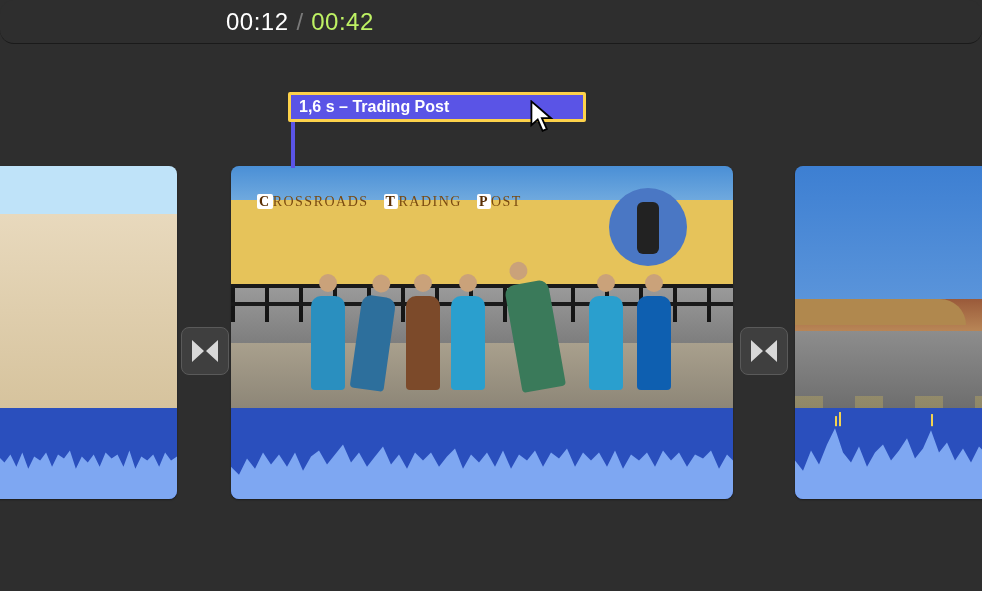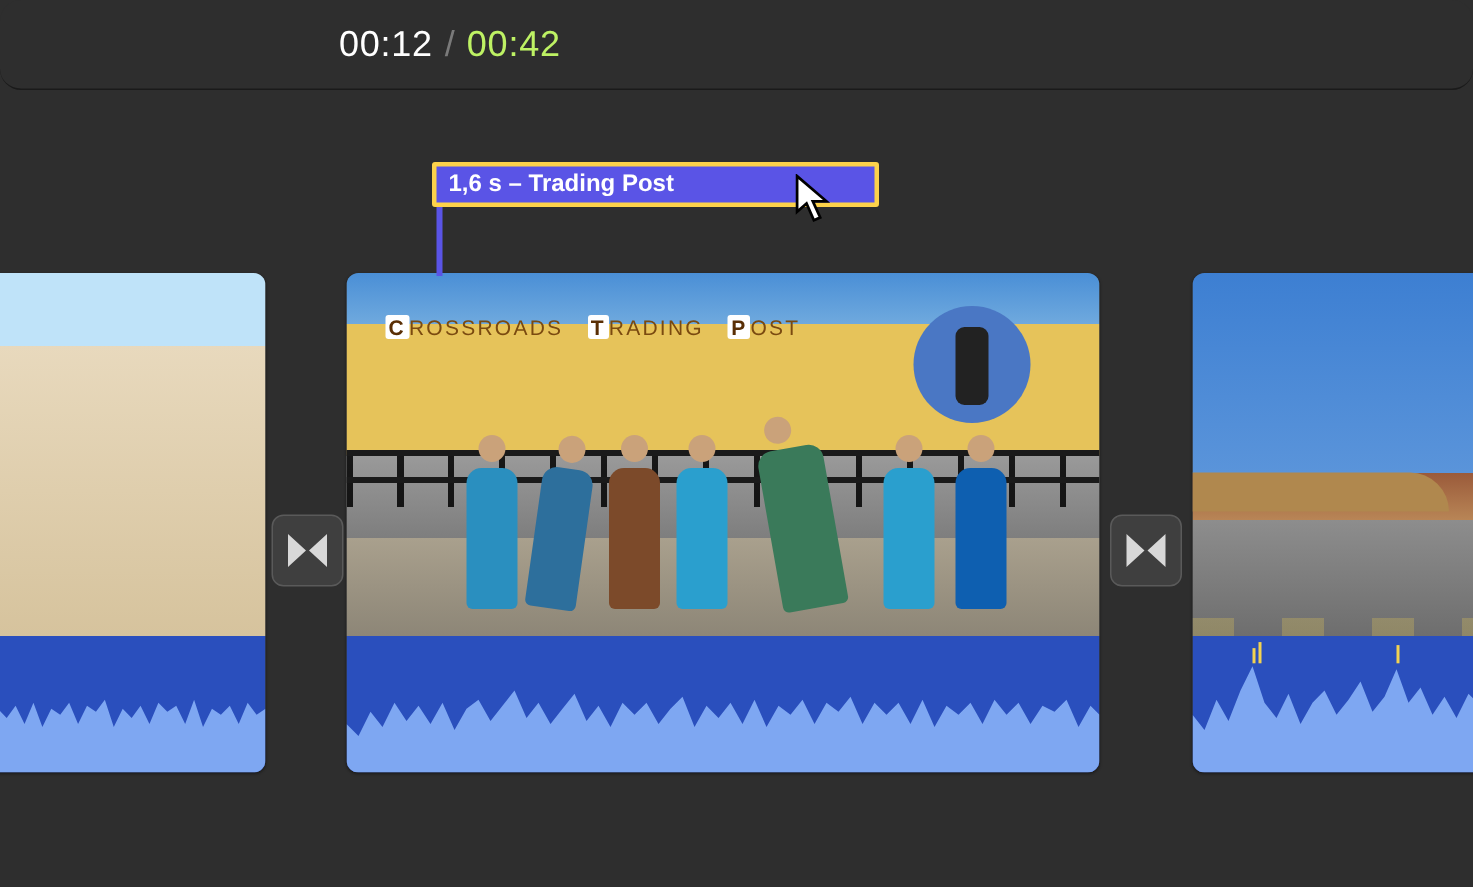--- a/index.html
+++ b/index.html
@@ -4,21 +4,21 @@
 <style>
   * { margin: 0; padding: 0; box-sizing: border-box; }
   html, body {
     width: 982px; height: 591px;
     background: #2e2e2e;
     font-family: -apple-system, "Helvetica Neue", Arial, sans-serif;
     overflow: hidden;
     color: #fff;
   }
   .toolbar {
-    height: 60px;
+    height: 44px;
     display: flex;
     align-items: center;
     padding-left: 226px;
     border-bottom: 1px solid #1a1a1a;
     background: #2e2e2e;
     border-radius: 14px;
   }
   .time-current {
     color: #ffffff;
     font-size: 24px;
@@ -114,21 +114,21 @@
     background: #4a77c4;
     border-radius: 50%;
   }
   .mural::after {
     content:""; position:absolute; left:28px; top:14px; width:22px; height:52px;
     background:#222; border-radius:6px;
   }
   .sign {
     position: absolute;
     top: 28px; left: 26px;
-    font-family: Liberation Sans, sans-serif;
+    font-family: Liberation Serif, serif;
     color: #7a4a10;
     font-size: 14px;
     letter-spacing: 1.5px;
     white-space: nowrap;
   }
   .sign .cap {
     color: #5a2f05;
     background: #fff;
     padding: 0 2px;
     border-radius: 2px;

